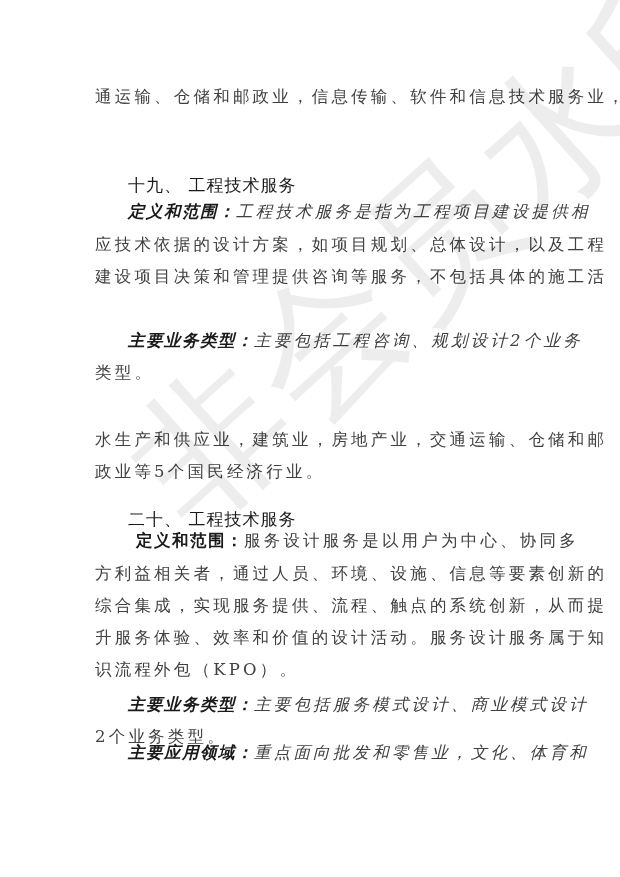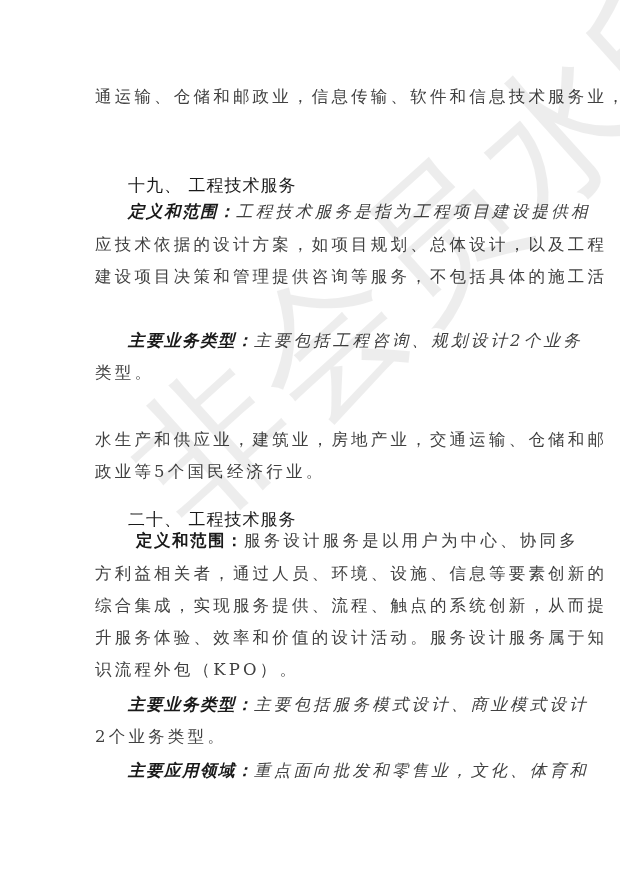--- a/index.html
+++ b/index.html
@@ -52,18 +52,18 @@
   <div class="line" style="top:563px">方利益相关者，通过人员、环境、设施、信息等要素创新的</div>
   <div class="line" style="top:595px">综合集成，实现服务提供、流程、触点的系统创新，从而提</div>
   <div class="line" style="top:627px">升服务体验、效率和价值的设计活动。服务设计服务属于知</div>
   <div class="line" style="top:659px">识流程外包（KPO）。</div>
 
   <div class="line indent" style="top:694px">
     <span class="bold">主要业务类型：</span><span>主要包括服务模式设计、商业模式设计</span>
   </div>
   <div class="line" style="top:726px">2个业务类型。</div>
 
-  <div class="line indent" style="top:760px">
+  <div class="line indent" style="top:742px">
     <span class="bold">主要应用领域：</span><span>重点面向批发和零售业，文化、体育和</span>
   </div>
 
   <div class="watermark">非会员水印</div>
 </div>
 
 </body></html>

